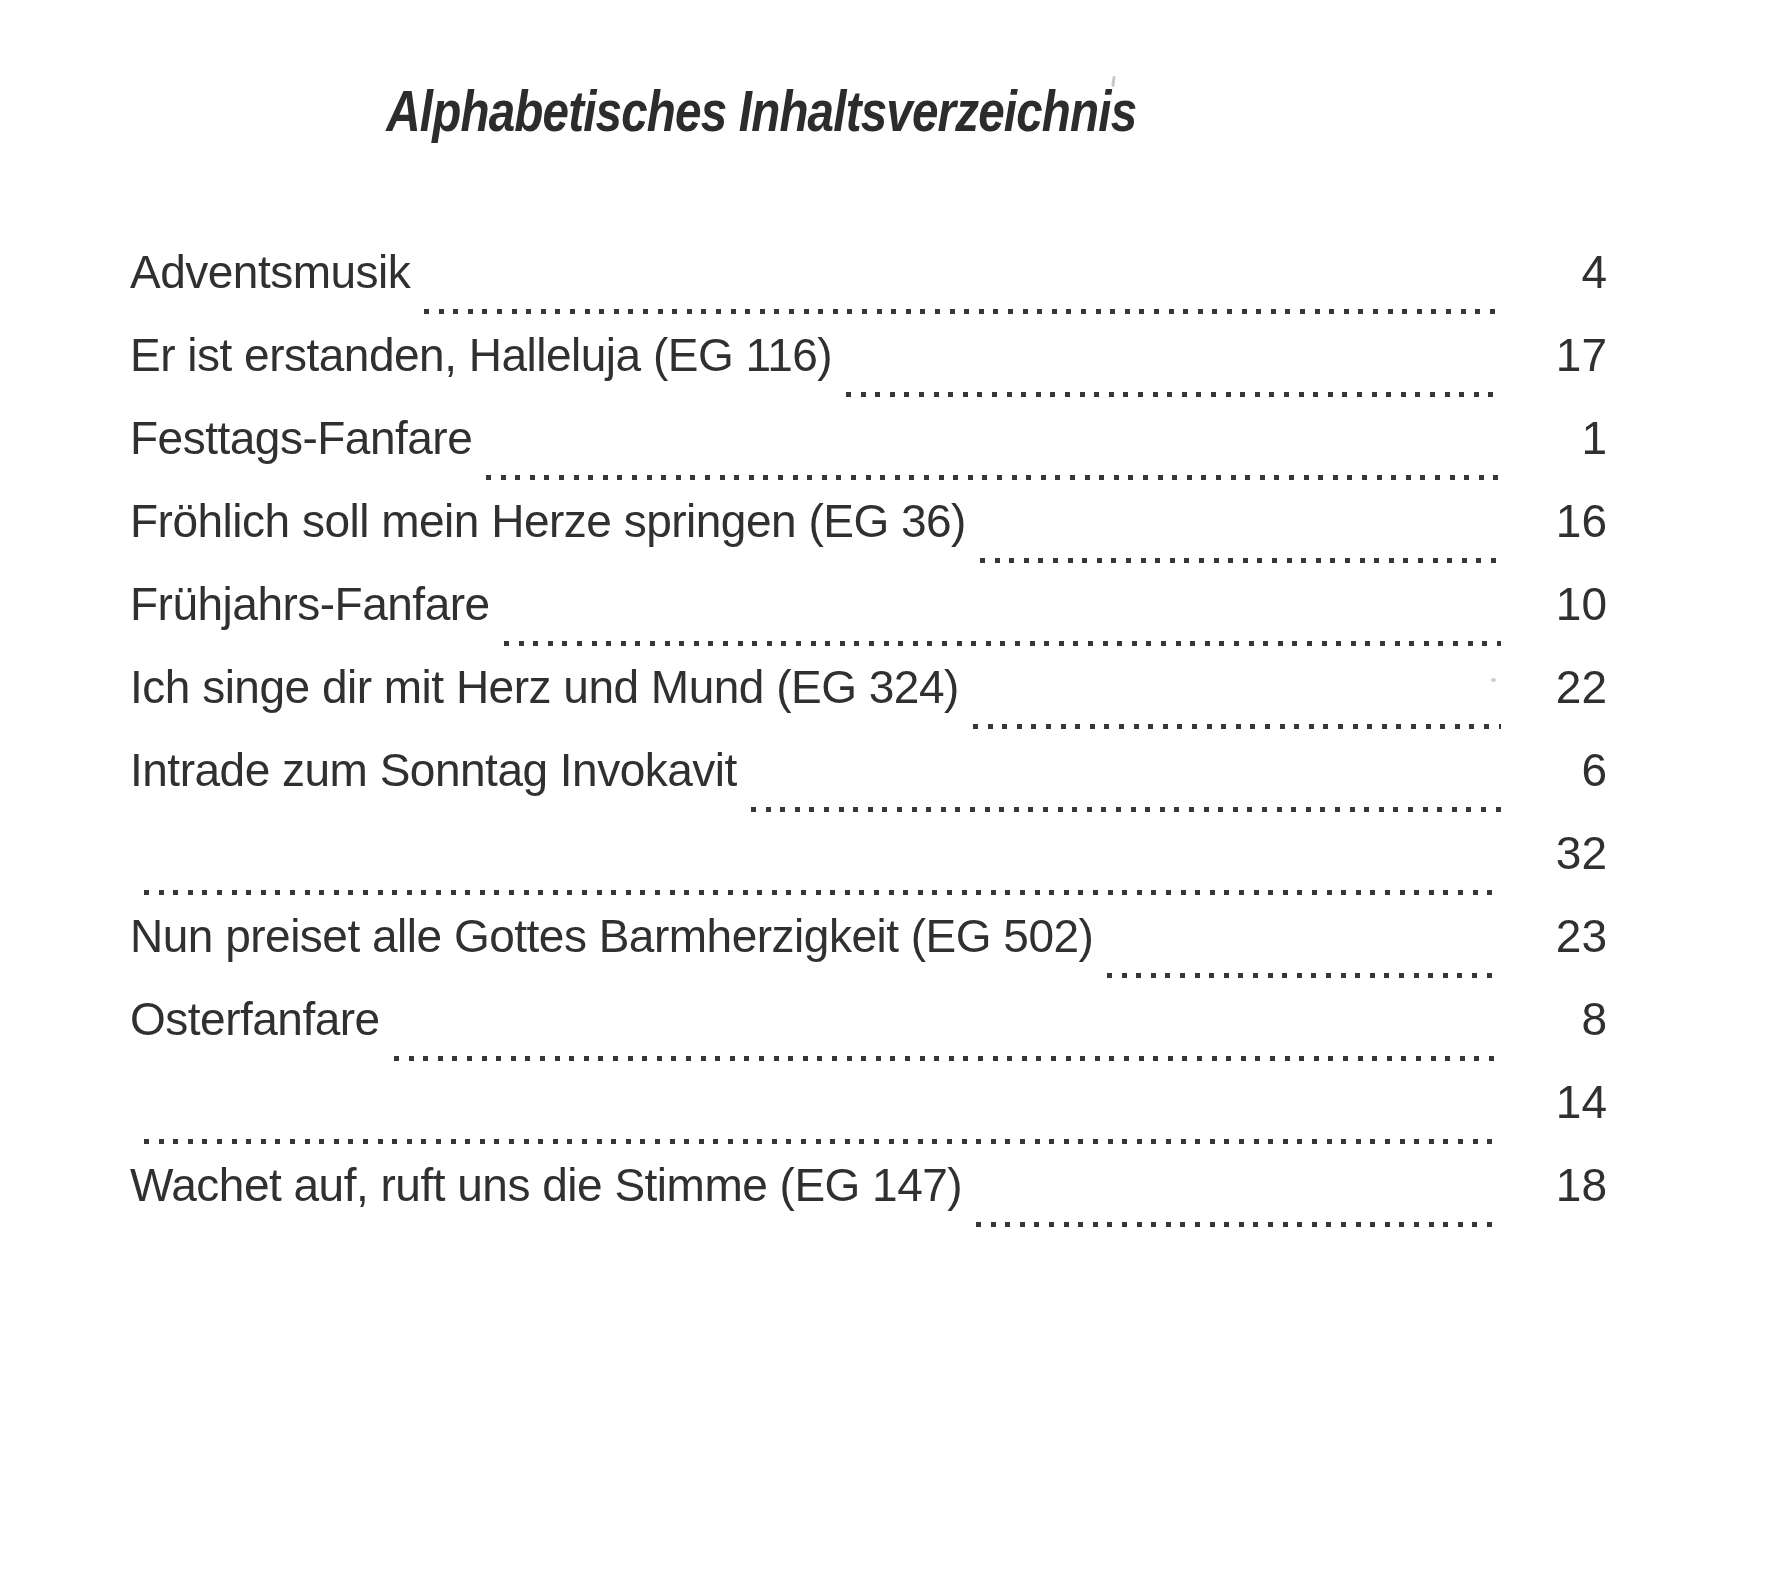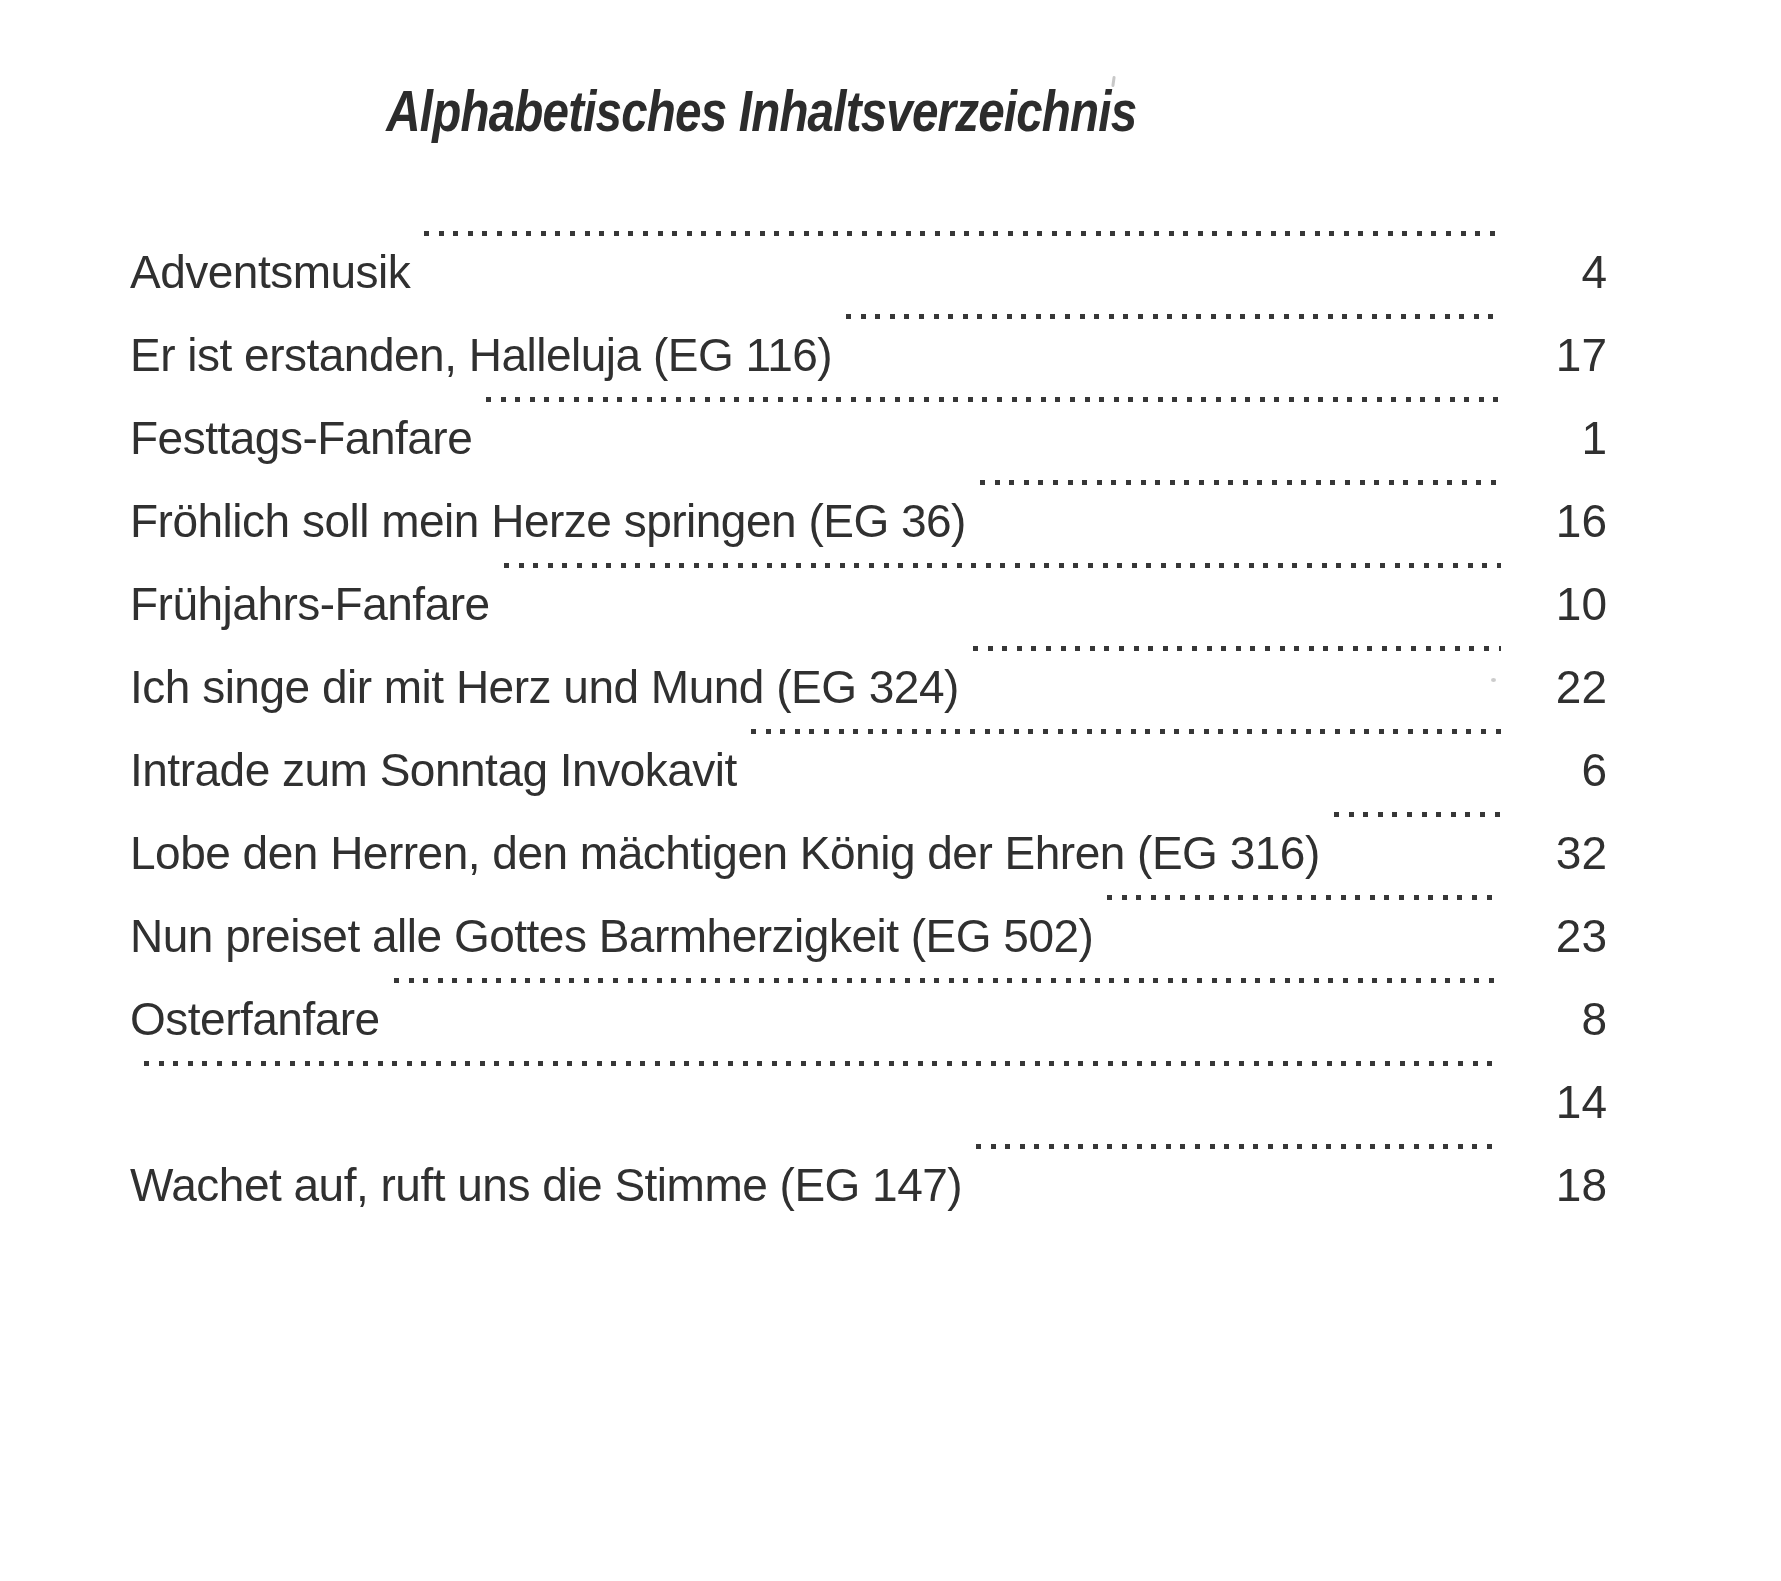--- a/index.html
+++ b/index.html
@@ -37,21 +37,21 @@
   }
   
   .toc {
     position: absolute;
     top: 231px;
     left: 130px;
     width: 1477px;           
   }
   .row {
     display: flex;
-    align-items: flex-start;
+    align-items: flex-end;
     height: 83px;
     line-height: 83px;
     white-space: nowrap;
   }
   .entry-title {
     font-size: 46px;
     letter-spacing: -0.5px;
     color: #303030;
     flex: 0 0 auto;
   }
@@ -143,21 +143,20 @@
     <span class="pagenum">22</span>
   </div>
 
   <div class="row">
     <span class="entry-title">Intrade zum Sonntag Invokavit</span>
     <span class="leader"></span>
     <span class="pagenum">6</span>
   </div>
 
   <div class="row">
-    <span class="entry-title">Lobe den Herren, den mächtigen König der Ehren (EG 316)</span>
     <span class="leader"></span>
     <span class="pagenum">32</span>
   </div>
 
   <div class="row">
     <span class="entry-title">Nun preiset alle Gottes Barmherzigkeit (EG 502)</span>
     <span class="leader"></span>
     <span class="pagenum">23</span>
   </div>
 

